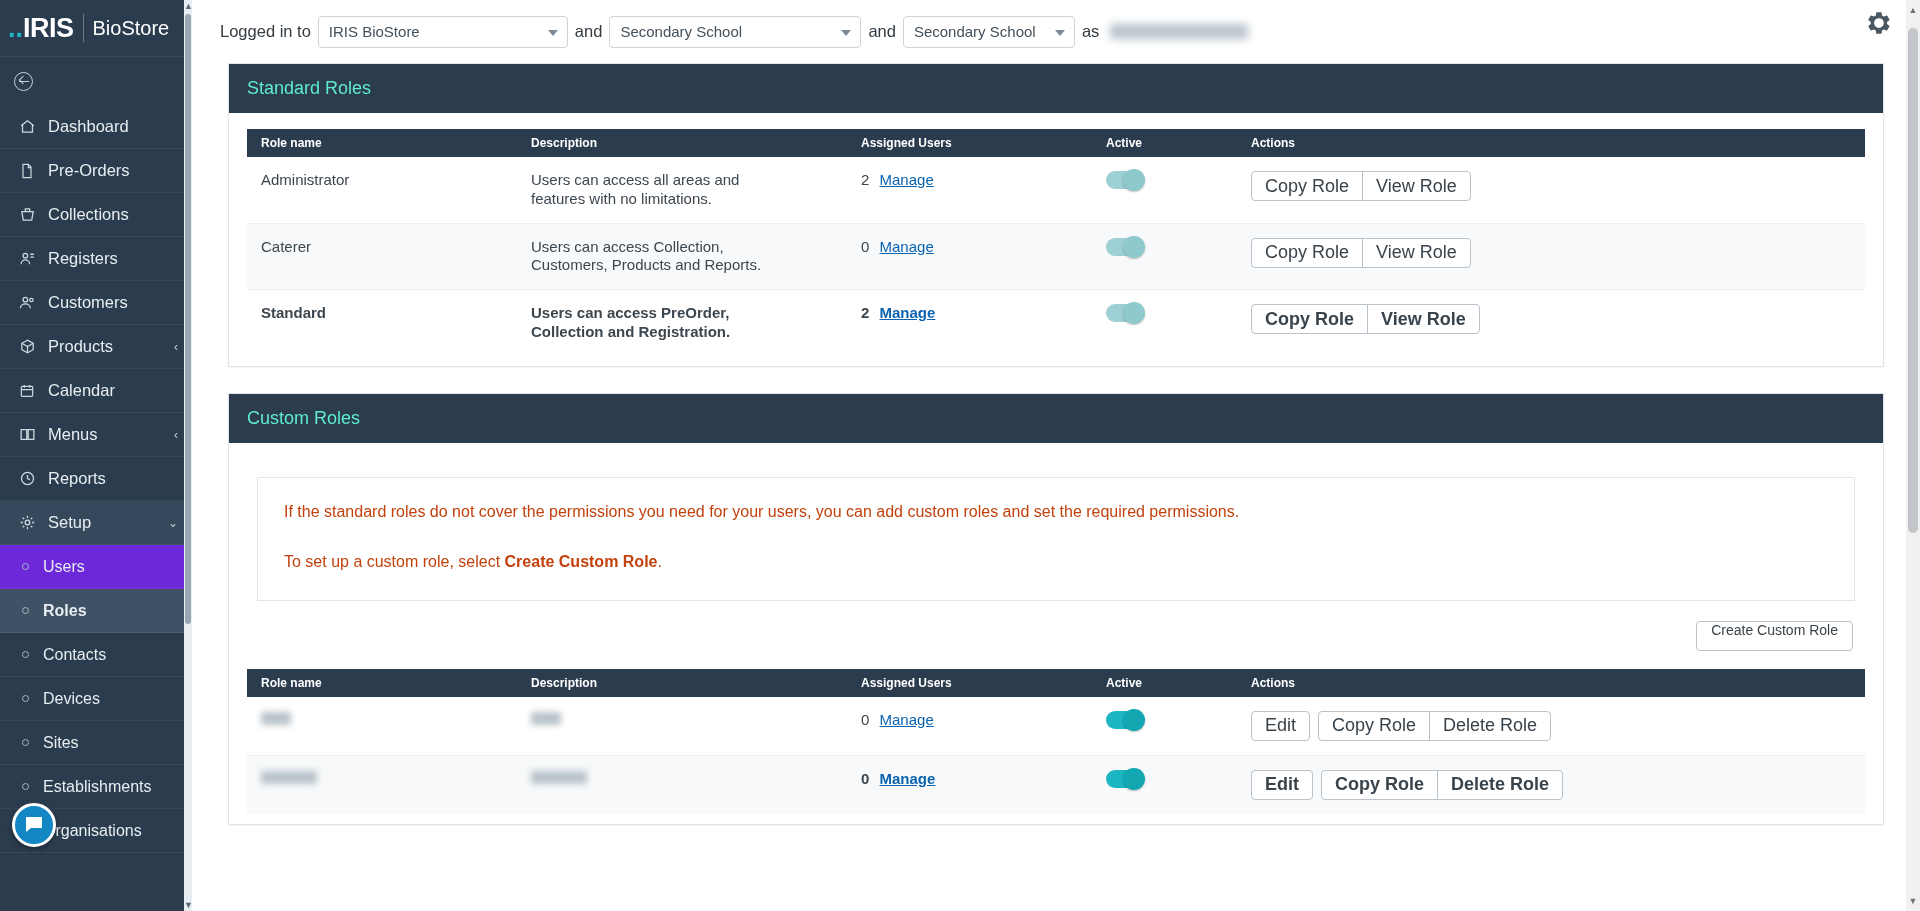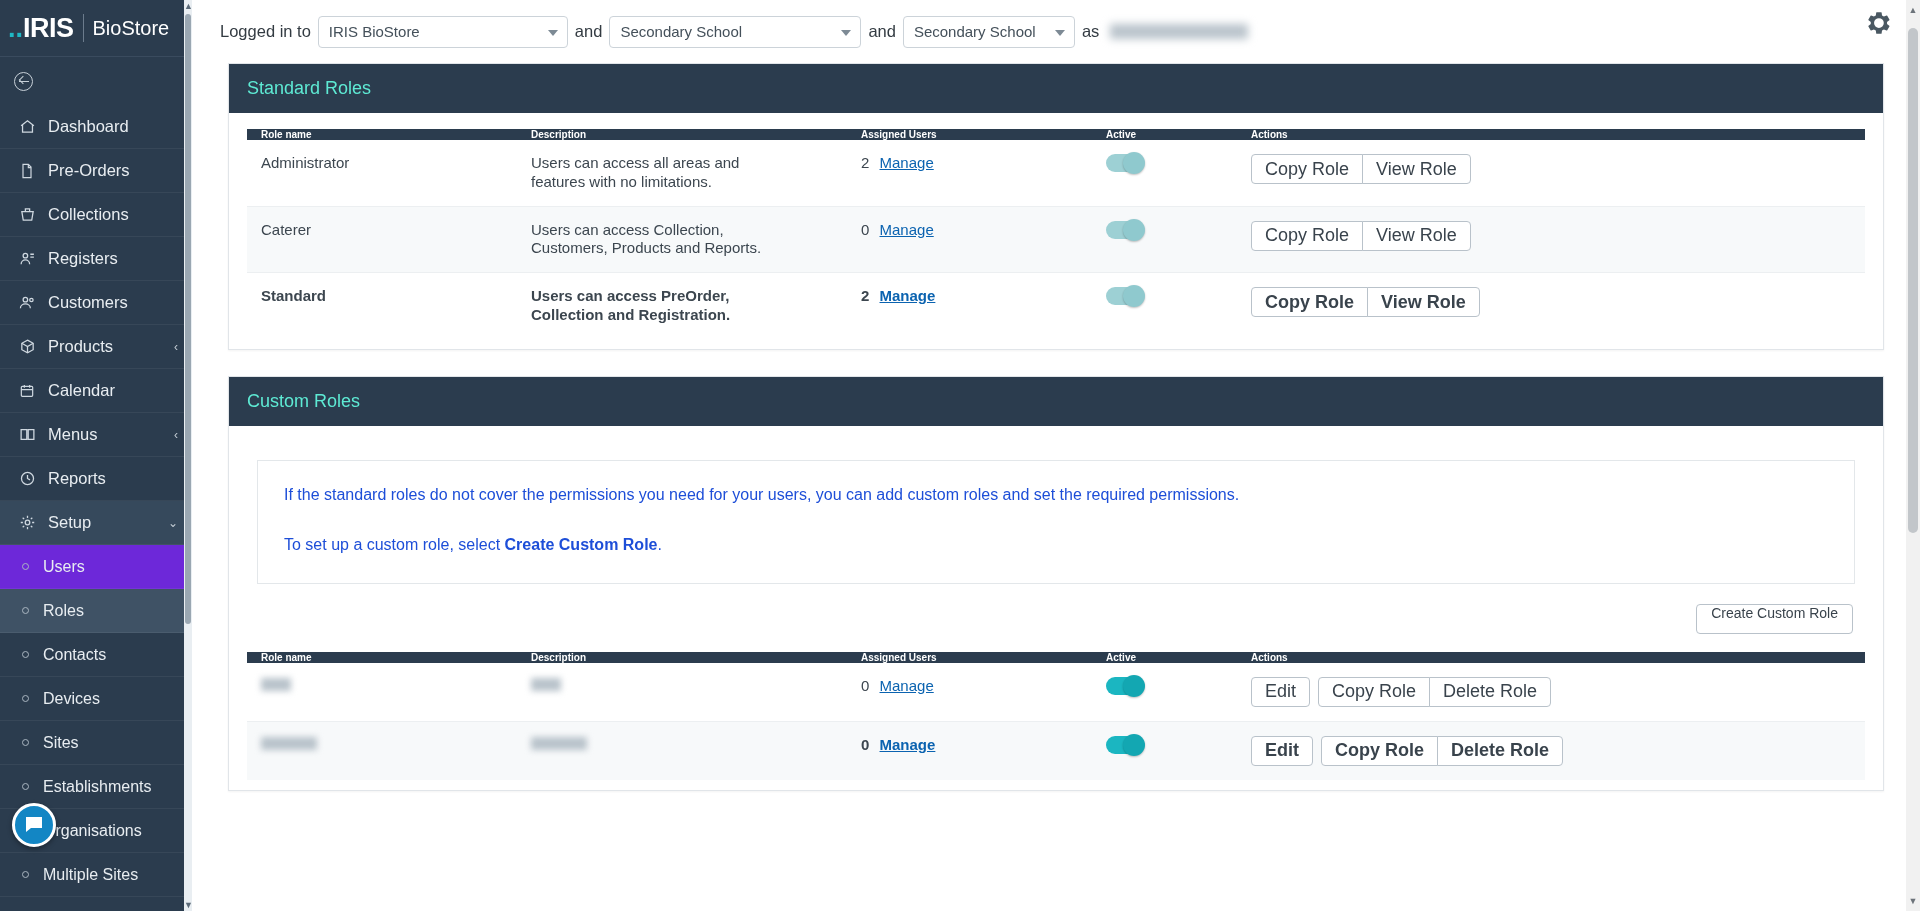--- a/index.html
+++ b/index.html
@@ -81,21 +81,21 @@
     padding-left: 22px;
     font-size: 16px;
     color: #e8edf1;
     cursor: pointer;
     border-bottom: 1px solid rgba(255,255,255,0.06);
   }
   .sub-item .bullet {
     width: 7px; height: 7px; border: 1.5px solid #aab6c1; border-radius: 50%;
     margin-right: 14px; flex: 0 0 7px;
   }
-  .sub-item.sel { background: #3f5265; }
+  .sub-item.sel { background: #3f5265; font-weight: bold; }
   .sub-item.highlight { background: #6d28d9; }
 
   
   .chat-widget {
     position: absolute; left: 12px; bottom: 64px;
     width: 44px; height: 44px; border-radius: 50%;
     background: #1386c4;
     border: 3px solid #ffffff;
     display: flex; align-items: center; justify-content: center;
     box-shadow: 0 2px 5px rgba(0,0,0,0.35);
@@ -192,22 +192,22 @@
 
   table.roles {
     width: 100%;
     border-collapse: collapse;
     font-size: 15px;
   }
   table.roles thead th {
     background: #2b3c4e;
     color: #ffffff;
     text-align: left;
-    font-size: 10px;
-    padding: 0 14px;
+    font-size: 12px;
+    padding: 7px 14px;
     font-weight: bold;
   }
   table.roles tbody td {
     padding: 14px 14px;
     color: #3c464f;
     vertical-align: top;
     border-bottom: 1px solid #eceff1;
   }
   table.roles tbody tr.alt { background: #f7f9fa; }
   table.roles tbody tr:last-child td { border-bottom: none; font-weight: bold; }
@@ -250,21 +250,21 @@
   }
   .btn.group-left { border-radius: 4px 0 0 4px; }
   .btn.group-right { border-radius: 0 4px 4px 0; }
   .btn.single { border-radius: 4px; margin-right: 8px; }
   .btn-row { display: flex; }
 
   .info-box {
     border: 1px solid #e3e7ea;
     padding: 22px 26px;
     font-size: 16px;
-    color: #1d4ed8;
+    color: #c2410c;
     line-height: 1.5;
     margin: 18px 10px 10px 10px;
   }
   .info-box p { margin: 0 0 26px 0; }
   .info-box p:last-child { margin-bottom: 4px; }
   .info-box strong { font-weight: bold; }
 
   .create-row {
     display: flex; justify-content: flex-end;
     padding: 10px 12px 18px 12px;
@@ -441,24 +441,20 @@
         <span class="bullet"></span>
         <span>Sites</span>
       </div>
       <div class="sub-item">
         <span class="bullet"></span>
         <span>Establishments</span>
       </div>
       <div class="sub-item">
         <span class="bullet"></span>
         <span>Organisations</span>
-      </div>
-      <div class="sub-item">
-        <span class="bullet"></span>
-        <span>Multiple Sites</span>
       </div>
     </div>
 
     <div class="chat-widget">
       <svg viewBox="0 0 24 24" fill="#ffffff">
           <path d="M4 4h16v11H9l-5 4z"></path>
         </svg>
     </div>
 
     <div class="side-scroll">

